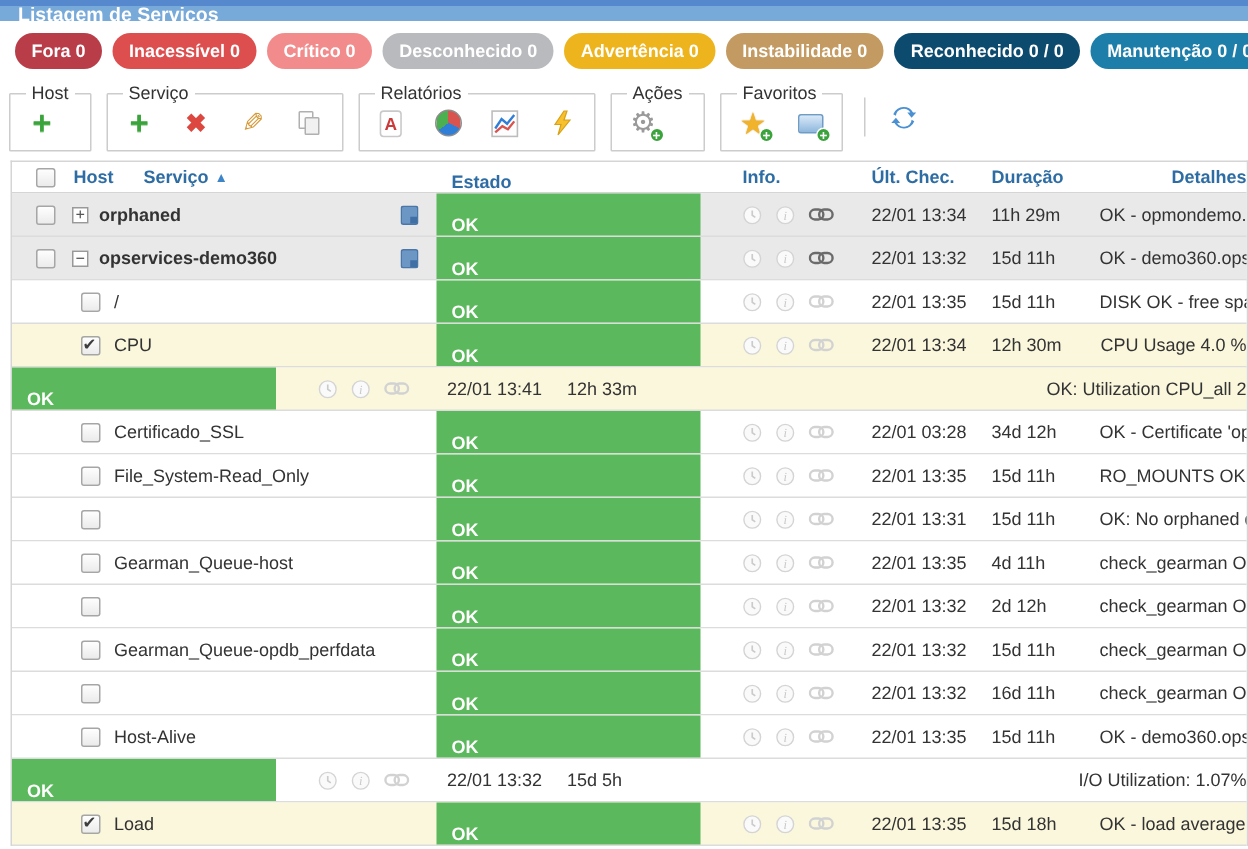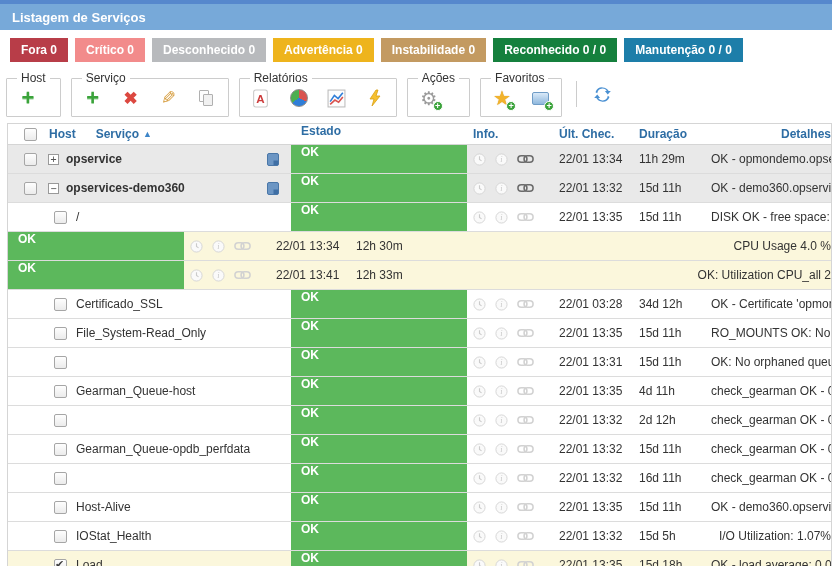--- a/index.html
+++ b/index.html
@@ -6,36 +6,36 @@
   html, body { margin: 0; padding: 0; }
   body {
     width: 832px; height: 566px; overflow: hidden;
     background: #fff;
     font-family: "Liberation Sans", sans-serif;
     font-size: 12px; color: #333;
   }
 
   
   .titlebar {
-    height: 30px;
+    height: 14px;
     background: #77a9d9;
     border-top: 4px solid #5688cd;
     color: #fff; font-weight: bold; font-size: 13px;
     display: flex; align-items: center;
     padding: 0 12px;
   }
 
   
   .pill-bar {
     display: flex; gap: 7px;
     margin: 8px 0 9px 10px;
   }
   .pill {
     color: #fff; font-weight: bold; font-size: 12px;
-    padding: 5px 11px; border-radius: 0;
+    padding: 5px 11px; border-radius: 12px;
     white-space: nowrap; cursor: pointer; line-height: 1.2;
   }
 
   
   .toolbar {
     display: flex; align-items: center;
     margin: 0 0 6px 6px;
   }
   fieldset.tgroup {
     border: 1px solid #ccc; border-radius: 1px;
@@ -106,25 +106,25 @@
   .expand {
     width: 11px; height: 11px; margin-left: 11px;
     border: 1px solid #999; background: #fff;
     font-size: 10px; line-height: 9px; text-align: center; color: #555;
     font-family: "DejaVu Sans Mono", monospace; cursor: pointer; flex: none;
   }
   .host-row .name-label { margin-left: 7px; font-weight: bold; cursor: pointer; }
   .service-row .name-label { margin-left: 9px; cursor: pointer; }
   .host-notes { position: absolute; right: 12px; top: 8px; cursor: pointer; }
 
-  .c-state { flex: 0 0 176px; height: 100%; display: flex; align-items: flex-start; padding-left: 10px; }
+  .c-state { flex: 0 0 176px; height: 100%; display: flex; align-items: flex-end; padding-left: 10px; }
   .c-state .state-label { color: #fff; font-weight: bold; }
   .thead .c-state { background: none; }
 
-  .c-info { flex: 0 0 84px; display: flex; align-items: center; gap: 9px; padding-left: 6px; }
+  .c-info { flex: 0 0 84px; display: flex; align-items: center; gap: 9px; padding-left: 6px; margin-left: 22px; }
   .c-last { flex: 0 0 82px; padding-left: 8px; white-space: nowrap; }
   .c-dur  { flex: 0 0 78px; padding-left: 6px; white-space: nowrap; }
   .c-det  { flex: 1 1 auto; overflow: hidden; white-space: nowrap; text-align: right; }
 
   .info-ic { display: flex; align-items: center; cursor: pointer; }
   .chain { color: #d2d2d2; }
   .host-row .chain { color: #6b6b6b; }
 
   input[type=checkbox] {
     appearance: none; -webkit-appearance: none;
@@ -141,30 +141,31 @@
 </head>
 <body>
 
 <div class="titlebar">
   <span>Listagem de Serviços</span>
 </div>
 
 <div class="pill-bar">
   <span class="pill" style="background: rgb(184, 61, 72);">Fora 0</span>
 
+  <span class="pill" style="background: rgb(221, 79, 79);">Inacessível 0</span>
 
   <span class="pill" style="background: rgb(242, 139, 139);">Crítico 0</span>
 
   <span class="pill" style="background: rgb(184, 186, 189);">Desconhecido 0</span>
 
   <span class="pill" style="background: rgb(238, 180, 29);">Advertência 0</span>
 
   <span class="pill" style="background: rgb(195, 154, 97);">Instabilidade 0</span>
 
-  <span class="pill" style="background: #15803d;">Reconhecido 0 / 0</span>
+  <span class="pill" style="background: #0c4a6e;">Reconhecido 0 / 0</span>
 
   <span class="pill" style="background: rgb(29, 126, 169);">Manutenção 0 / 0</span>
 
 </div>
 
 <div class="toolbar">
 
   <fieldset class="tgroup">
     <legend>Host</legend>
     <div class="ticon-row">
@@ -274,21 +275,21 @@
       </div>
     <div class="c-last"><span class="hlabel">Últ. Chec.</span></div>
     <div class="c-dur"><span class="hlabel">Duração</span></div>
     <div class="c-det"><span class="hlabel">Detalhes</span></div>
   </div>
   <div>
   <div class="tr host-row">
     <div class="c-name">
       <input type="checkbox" style="">
       <span class="expand">+</span>
-      <span class="name-label">opservice</span>
+      <span class="name-label">orphaned</span>
       <span class="host-notes">
         <svg width="12" height="13" viewBox="0 0 12 13">
           <rect x="0.5" y="0.5" width="11" height="12" rx="1.5" fill="#6c96c4" stroke="#4a77a8"></rect>
           <rect x="6.5" y="7.5" width="4.5" height="4.5" fill="#3f6fa5"></rect>
         </svg>
       </span>
     </div>
     <div class="c-state" style="background: rgb(92, 184, 92);">
       <span class="state-label">OK</span>
     </div>
@@ -386,20 +387,26 @@
           <rect x="7.5" y="1.5" width="9.5" height="7" rx="3.5" fill="none" stroke="currentColor" stroke-width="1.7"></rect>
         </svg>
       </span>
     </div>
     <div class="c-last">22/01 13:35</div>
     <div class="c-dur">15d 11h</div>
     <div class="c-det">DISK OK - free space: / 8</div>
   </div>
 
   <div class="tr service-row checked-row">
+    <div class="c-name">
+      <input type="checkbox" checked="" style="">
+
+      <span class="name-label">CPU</span>
+
+    </div>
     <div class="c-state" style="background: rgb(92, 184, 92);">
       <span class="state-label">OK</span>
     </div>
     <div class="c-info">
       <span class="info-ic">
         <svg width="13" height="13" viewBox="0 0 14 14">
           <circle cx="7" cy="7" r="6" fill="#fafafa" stroke="#d4d4d4"></circle>
           <path d="M7 3.6 V7 l2.2 1.5" stroke="#cbcbcb" stroke-width="1.2" fill="none"></path>
         </svg>
       </span>
@@ -721,26 +728,20 @@
           <rect x="7.5" y="1.5" width="9.5" height="7" rx="3.5" fill="none" stroke="currentColor" stroke-width="1.7"></rect>
         </svg>
       </span>
     </div>
     <div class="c-last">22/01 13:35</div>
     <div class="c-dur">15d 11h</div>
     <div class="c-det">OK - demo360.opservice</div>
   </div>
 
   <div class="tr service-row">
-    <div class="c-name">
-      <input type="checkbox" style="">
-
-      <span class="name-label">IOStat_Health</span>
-
-    </div>
     <div class="c-state" style="background: rgb(92, 184, 92);">
       <span class="state-label">OK</span>
     </div>
     <div class="c-info">
       <span class="info-ic">
         <svg width="13" height="13" viewBox="0 0 14 14">
           <circle cx="7" cy="7" r="6" fill="#fafafa" stroke="#d4d4d4"></circle>
           <path d="M7 3.6 V7 l2.2 1.5" stroke="#cbcbcb" stroke-width="1.2" fill="none"></path>
         </svg>
       </span>

